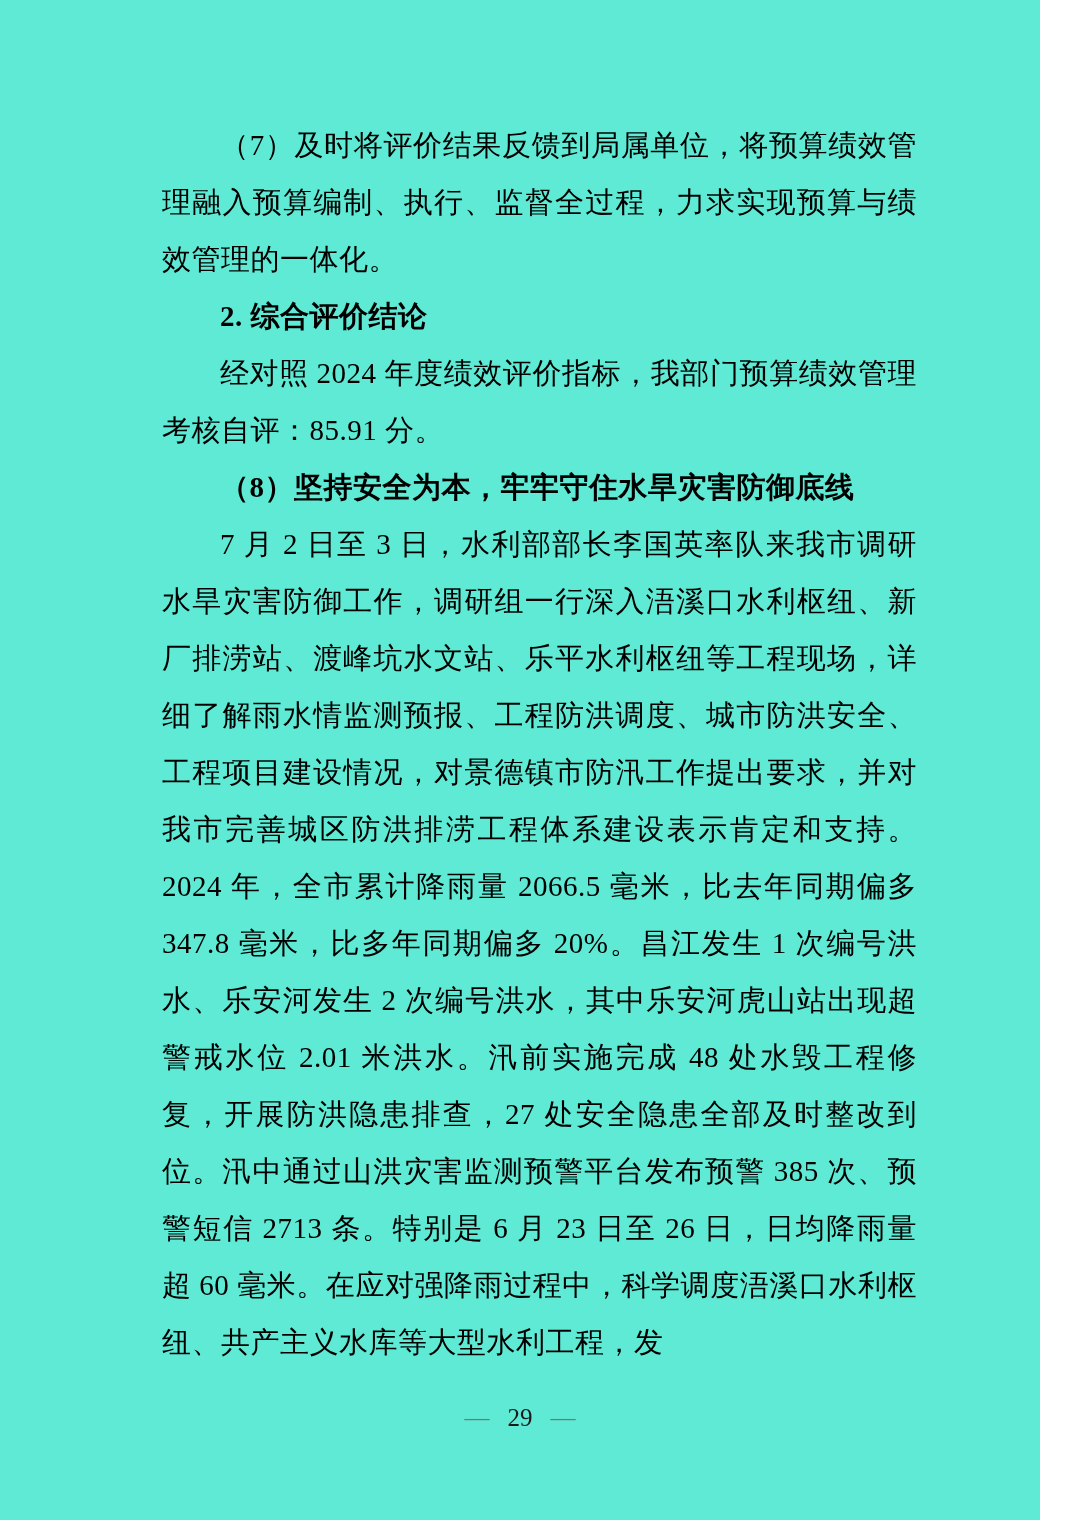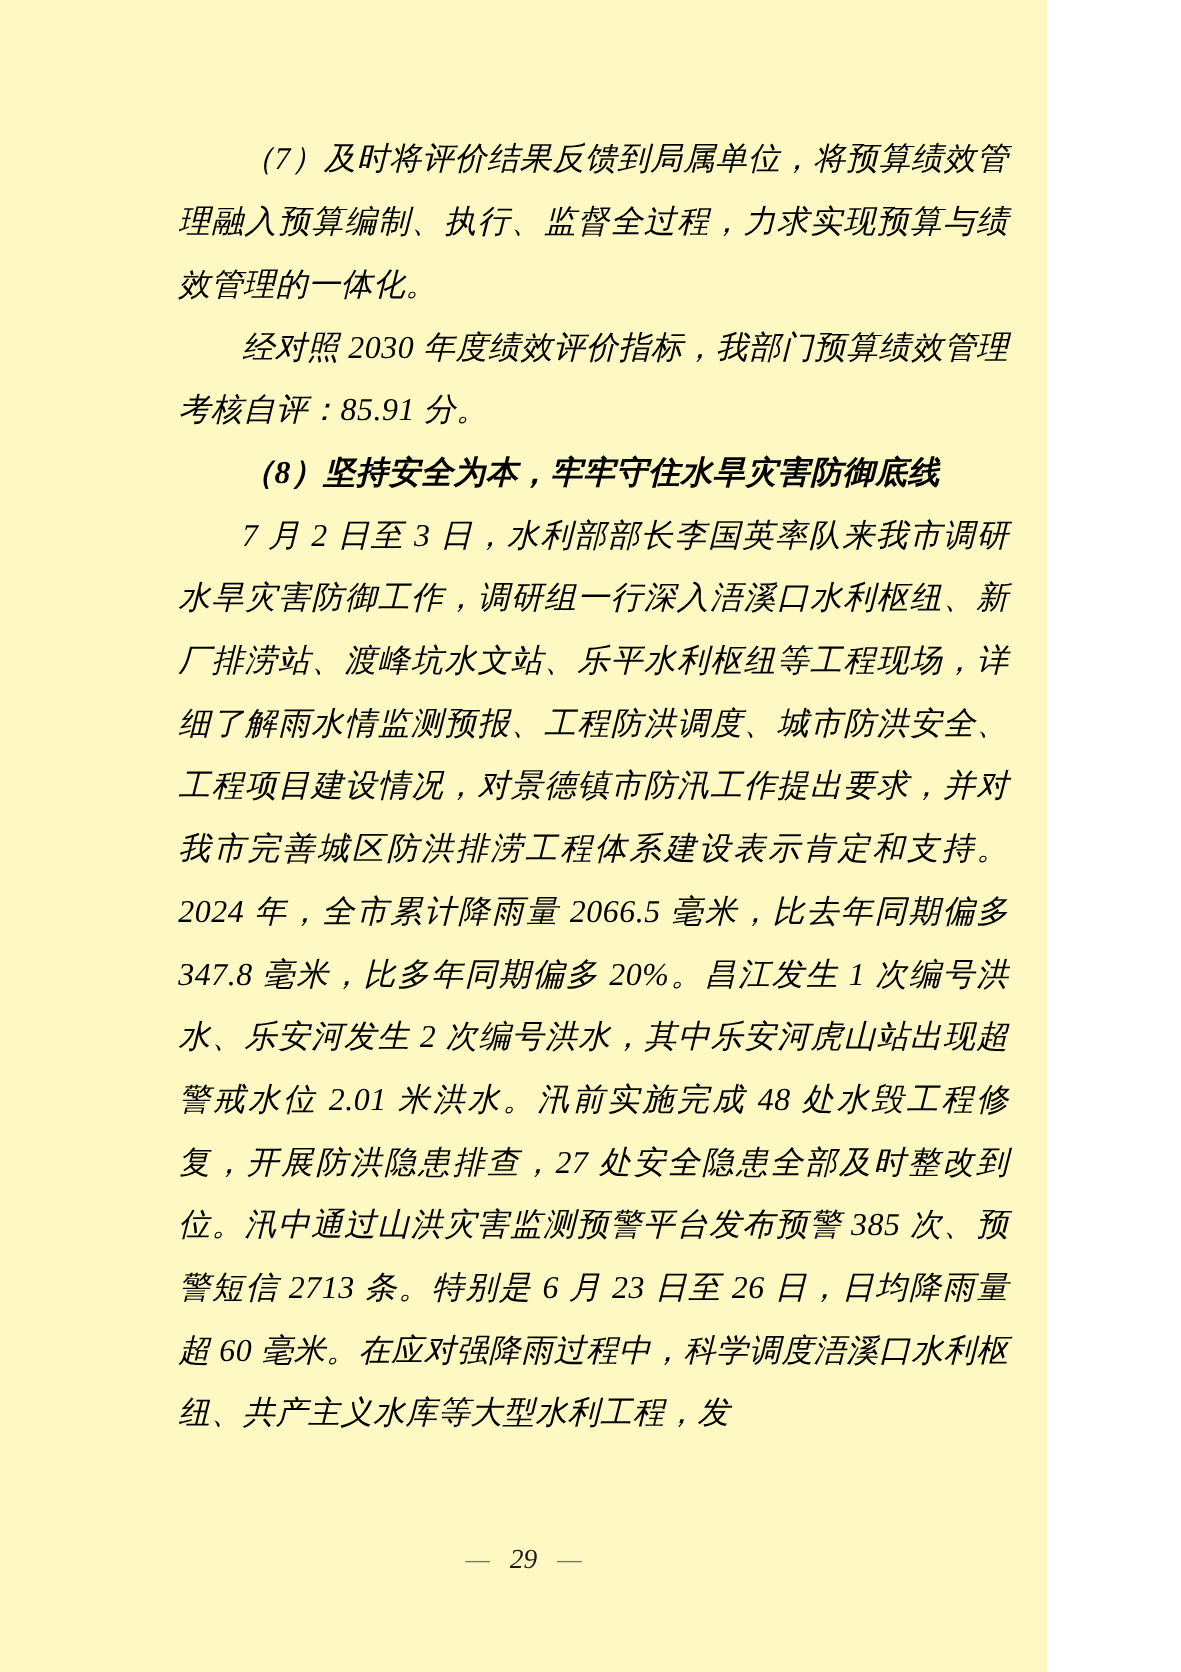--- a/index.html
+++ b/index.html
@@ -2,27 +2,26 @@
 <html><head>
 <meta charset="utf-8">
 <style>
   html, body {
     margin: 0;
     padding: 0;
     background: #ffffff;
   }
   .page {
     position: relative;
-    width: 952px;
+    width: 1040px;
     height: 1520px;
-    background: #fef9c3;
+    background: #5eead4;
     overflow: hidden;
     font-family: "Liberation Serif", "DejaVu Serif", serif;
     color: #000000;
-    font-style: italic;
   }
   .content {
     position: absolute;
     left: 162px;
     top: 117px;
     width: 755px;
     font-size: 29px;
     line-height: 57px;
     text-align: justify;
     text-justify: inter-character;
@@ -61,22 +60,23 @@
   }
 </style>
 </head>
 <body>
 
 <div class="page">
 
   <div class="content">
     <p class="para">（7）及时将评价结果反馈到局属单位，将预算绩效管理融入预算编制、执行、监督全过程，力求实现预算与绩效管理的一体化。</p>
 
+    <p class="heading">2. 综合评价结论</p>
 
-    <p class="para">经对照 2030 年度绩效评价指标，我部门预算绩效管理考核自评：85.91 分。</p>
+    <p class="para">经对照 2024 年度绩效评价指标，我部门预算绩效管理考核自评：85.91 分。</p>
 
 
     <p class="subheading">（8）坚持安全为本，牢牢守住水旱灾害防御底线</p>
 
     <p class="para">7 月 2 日至 3 日，水利部部长李国英率队来我市调研水旱灾害防御工作，调研组一行深入浯溪口水利枢纽、新厂排涝站、渡峰坑水文站、乐平水利枢纽等工程现场，详细了解雨水情监测预报、工程防洪调度、城市防洪安全、工程项目建设情况，对景德镇市防汛工作提出要求，并对我市完善城区防洪排涝工程体系建设表示肯定和支持。2024 年，全市累计降雨量 2066.5 毫米，比去年同期偏多 347.8 毫米，比多年同期偏多 20%。昌江发生 1 次编号洪水、乐安河发生 2 次编号洪水，其中乐安河虎山站出现超警戒水位 2.01 米洪水。汛前实施完成 48 处水毁工程修复，开展防洪隐患排查，27 处安全隐患全部及时整改到位。汛中通过山洪灾害监测预警平台发布预警 385 次、预警短信 2713 条。特别是 6 月 23 日至 26 日，日均降雨量超 60 毫米。在应对强降雨过程中，科学调度浯溪口水利枢纽、共产主义水库等大型水利工程，发</p>
   </div>
 
   <div class="footer">
     <span class="dash">—</span><span class="page-num">29</span><span class="dash">—</span>
   </div>

